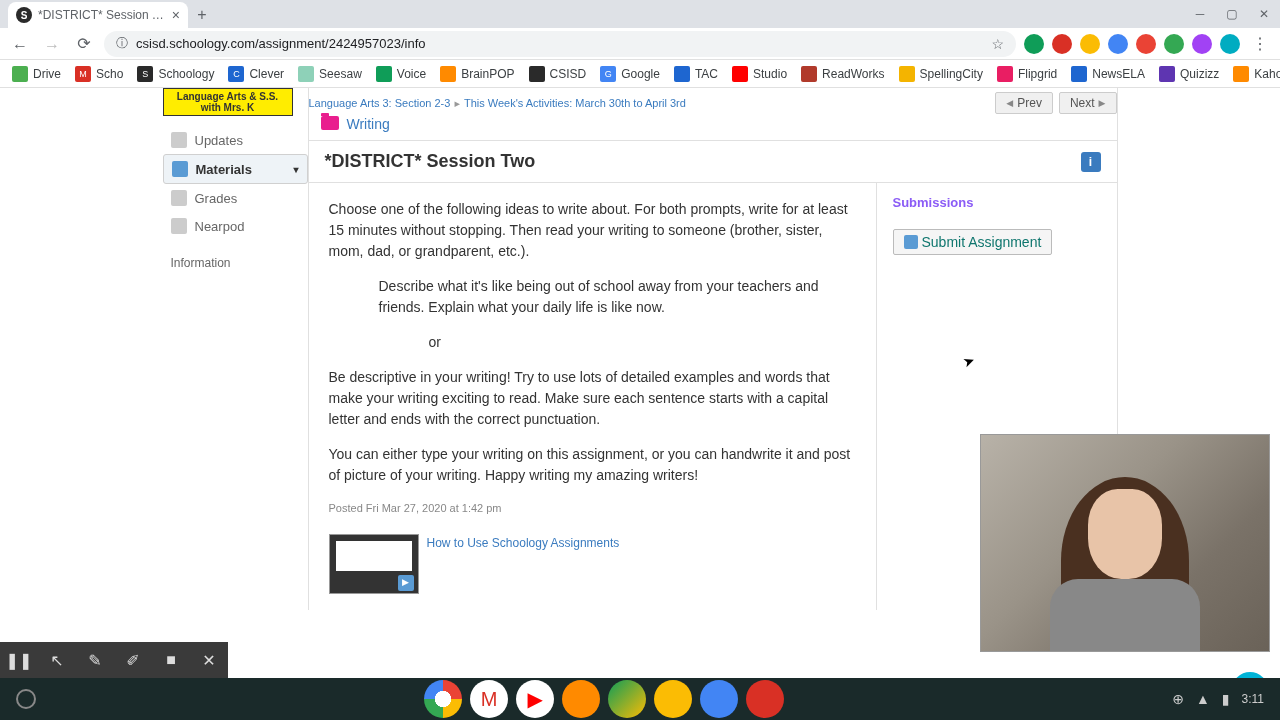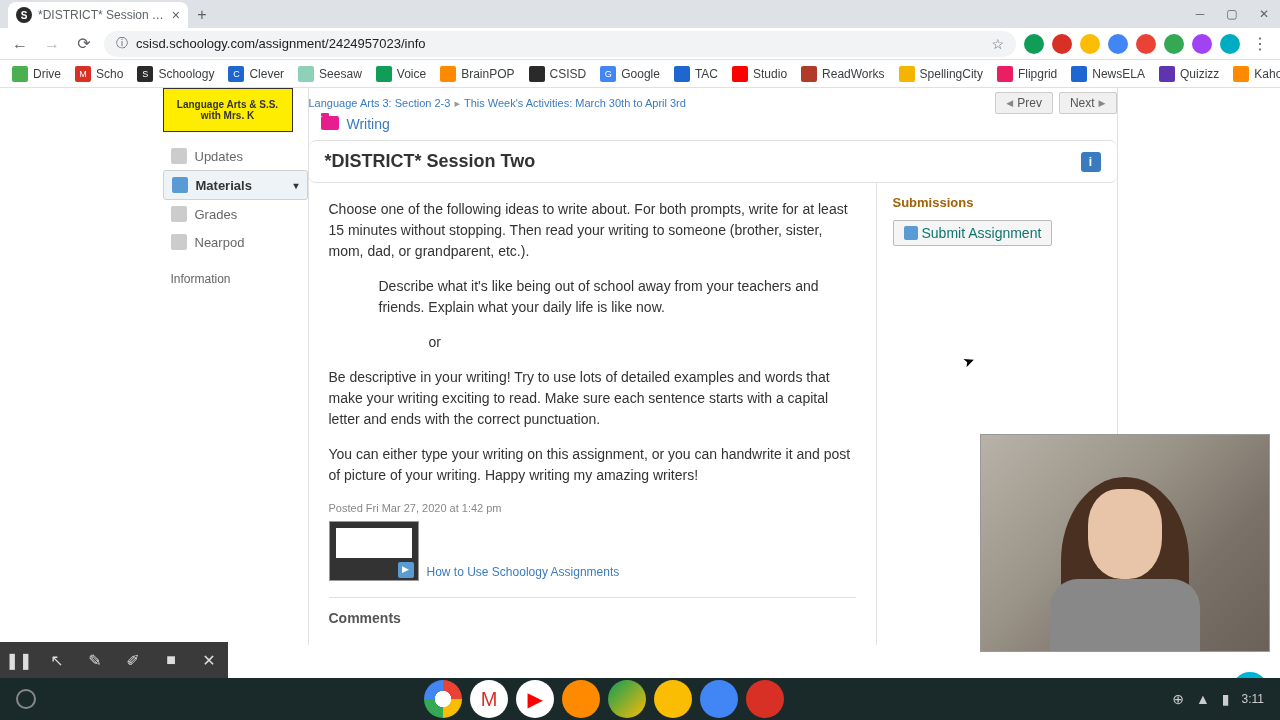--- a/index.html
+++ b/index.html
@@ -31,21 +31,21 @@
 .bookmarks { height: 28px; background: #fff; display: flex; align-items: center; padding: 0 12px; gap: 14px; font-size: 12px; border-bottom: 1px solid #e0e0e0; }
 .bm { display: flex; align-items: center; gap: 5px; color: #3c4043; cursor: pointer; }
 .bm-icon { width: 16px; height: 16px; border-radius: 2px; display: flex; align-items: center; justify-content: center; font-size: 9px; color: #fff; }
 .bm-spacer { flex: 1; }
 
 
 .page { height: 586px; background: #fff; position: relative; overflow: hidden; }
 .content-wrap { margin: 0 auto; width: 955px; display: flex; background: #fff; }
 
 .left-col { width: 145px; padding-top: 0; }
-.course-banner { width: 130px; height: 44px; background: #ffed00; border: 1px solid #333; display: flex; align-items: center; justify-content: center; font-size: 10px; font-weight: bold; color: #333; text-align: center; line-height: 1.1; padding: 2px; }
+.course-banner { width: 130px; height: 28px; background: #ffed00; border: 1px solid #333; display: flex; align-items: center; justify-content: center; font-size: 10px; font-weight: bold; color: #333; text-align: center; line-height: 1.1; padding: 2px; }
 
 .side-menu { margin-top: 10px; }
 .side-item { display: flex; align-items: center; padding: 6px 8px; gap: 8px; font-size: 13px; color: #666; cursor: pointer; }
 .side-item.active { background: #eef3f7; color: #333; font-weight: bold; border: 1px solid #d0d0d0; border-radius: 3px; }
 .side-item .caret { margin-left: auto; font-size: 10px; }
 .side-icon { width: 16px; height: 16px; background: #ccc; border-radius: 2px; flex-shrink: 0; }
 .side-icon.mat { background: #5a9bd4; }
 .info-header { padding: 8px; font-size: 12px; color: #666; margin-top: 8px; }
 
 .main-col { flex: 1; border-left: 1px solid #e0e0e0; border-right: 1px solid #e0e0e0; }
@@ -54,40 +54,40 @@
 .breadcrumb .sep { color: #999; }
 .nav-prev-next { display: flex; gap: 6px; }
 .pn-btn { background: #f0f0f0; border: 1px solid #ccc; padding: 3px 10px; font-size: 12px; color: #555; border-radius: 2px; cursor: pointer; display: flex; align-items: center; gap: 4px; }
 .pn-btn .tri { font-size: 9px; color: #888; }
 
 .folder-row { padding: 2px 12px 8px; display: flex; align-items: flex-start; gap: 8px; }
 .folder-icon { width: 18px; height: 14px; background: #e91e8e; border-radius: 2px; position: relative; }
 .folder-icon::before { content: ''; position: absolute; top: -3px; left: 0; width: 8px; height: 3px; background: #e91e8e; border-radius: 1px 1px 0 0; }
 .folder-label { font-size: 14px; color: #3a7bbf; }
 
-.title-row { padding: 10px 16px; border-top: 1px solid #e0e0e0; border-bottom: 1px solid #e0e0e0; display: flex; align-items: center; justify-content: space-between; border-radius: 7px; }
+.title-row { padding: 10px 16px; border-top: 1px solid #e0e0e0; border-bottom: 1px solid #e0e0e0; display: flex; align-items: center; justify-content: space-between; }
 .page-title { font-size: 18px; font-weight: bold; color: #333; }
 .info-btn { width: 20px; height: 20px; background: #3a7bbf; color: #fff; border-radius: 3px; display: flex; align-items: center; justify-content: center; font-size: 12px; font-weight: bold; }
 
 .body-row { display: flex; }
 .article { flex: 1; padding: 16px 20px; font-size: 14px; color: #333; line-height: 1.5; border-right: 1px solid #e0e0e0; }
 .article p { margin-bottom: 14px; }
 .article .indent { margin-left: 50px; }
 .article .indent2 { margin-left: 100px; }
 .posted { font-size: 11px; color: #888; }
-.attach-row { display: flex; gap: 8px; margin-top: 4px; align-items: flex-end; }
+.attach-row { display: flex; gap: 8px; margin-top: 17px; align-items: flex-start; }
 .thumb { width: 90px; height: 60px; background: #333; border: 1px solid #999; position: relative; }
 .thumb::before { content: ''; position: absolute; top: 6px; left: 6px; right: 6px; height: 30px; background: #fff; }
 .thumb::after { content: '▶'; position: absolute; bottom: 2px; right: 4px; width: 16px; height: 16px; background: #5a9bd4; color: #fff; font-size: 9px; display: flex; align-items: center; justify-content: center; border-radius: 2px; }
 .attach-link { font-size: 12px; color: #3a7bbf; }
 
 .comments-h { font-size: 14px; font-weight: bold; color: #555; margin-top: 16px; border-top: 1px solid #e0e0e0; padding-top: 10px; }
 
 .sub-col { width: 240px; padding: 12px 16px; }
-.sub-h { font-size: 13px; font-weight: bold; color: #a16207; margin-bottom: 10px; }
+.sub-h { font-size: 13px; font-weight: bold; color: #8b5cf6; margin-bottom: 19px; }
 .submit-btn { background: #f5f5f5; border: 1px solid #bbb; padding: 4px 10px; font-size: 14px; color: #0f766e; border-radius: 2px; cursor: pointer; display: inline-flex; align-items: center; gap: 4px; }
 .submit-btn .subicon { width: 14px; height: 14px; background: #5a9bd4; border-radius: 2px; }
 
 
 .cursor-arrow { position: absolute; left: 963px; top: 265px; font-size: 14px; color: #000; transform: rotate(-20deg); }
 
 
 .video-overlay { position: absolute; right: 10px; bottom: 68px; width: 290px; height: 218px; background: #8a8278; border: 1px solid #999; }
 .video-overlay .wall { position: absolute; inset: 0; background: linear-gradient(135deg, #b8b2a8 0%, #9a9388 40%, #7a7268 70%, #6a6258 100%); }
 .video-overlay .person { position: absolute; left: 50%; transform: translateX(-50%); bottom: 0; width: 170px; height: 180px; }
@@ -278,21 +278,20 @@
           <p>Choose one of the following ideas to write about. For both prompts, write for at least 15 minutes without stopping. Then read your writing to someone (brother, sister, mom, dad, or grandparent, etc.).</p>
           <p class="indent">Describe what it's like being out of school away from your teachers and friends. Explain what your daily life is like now.</p>
           <p class="indent2">or</p>
           <p>Be descriptive in your writing! Try to use lots of detailed examples and words that make your writing exciting to read. Make sure each sentence starts with a capital letter and ends with the correct punctuation.</p>
           <p>You can either type your writing on this assignment, or you can handwrite it and post of picture of your writing. Happy writing my amazing writers!</p>
           <div class="posted">Posted Fri Mar 27, 2020 at 1:42 pm</div>
           <div class="attach-row">
             <div class="thumb"></div>
             <a class="attach-link">How to Use Schoology Assignments</a>
           </div>
-          <div class="comments-h">Comments</div>
 
         </div>
         <div class="sub-col">
           <div class="sub-h">Submissions</div>
           <div class="submit-btn">
             <div class="subicon"></div>
             <span>Submit Assignment</span>
           </div>
         </div>
       </div>

